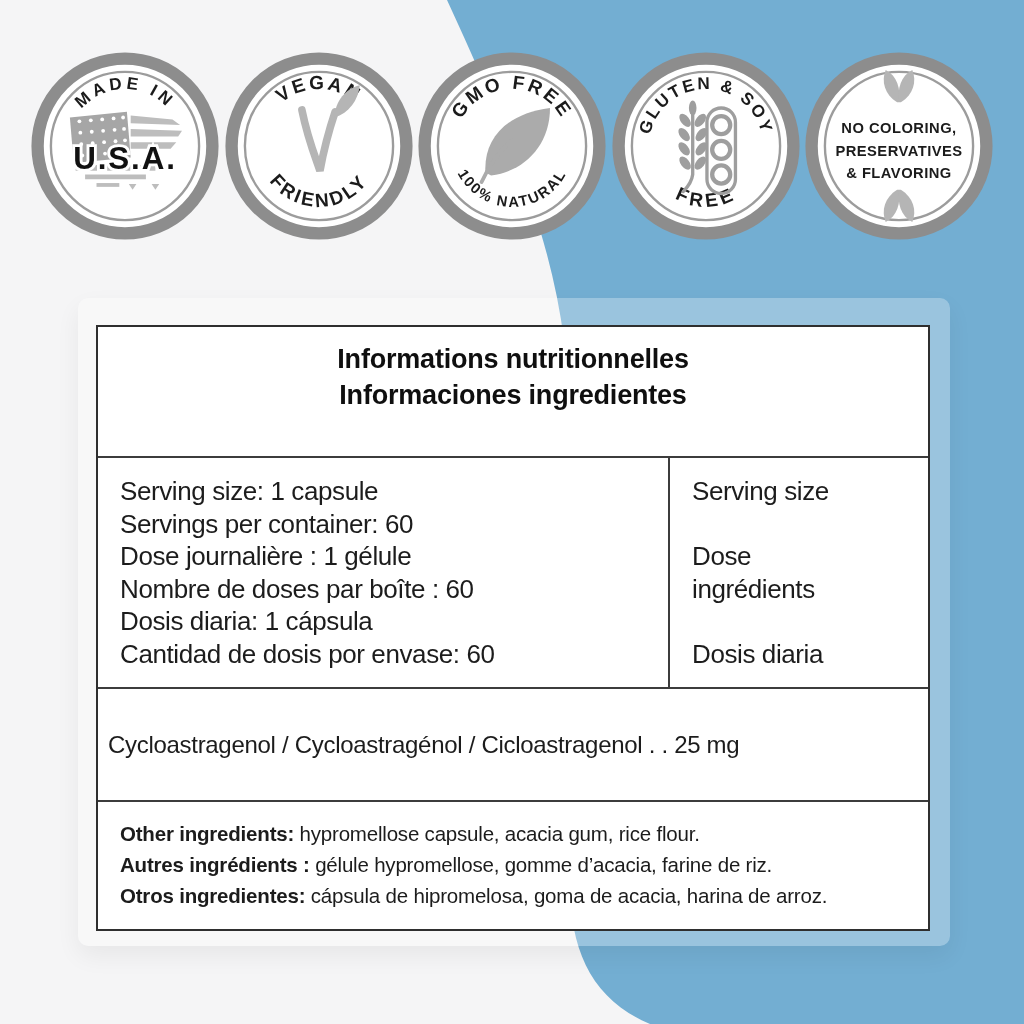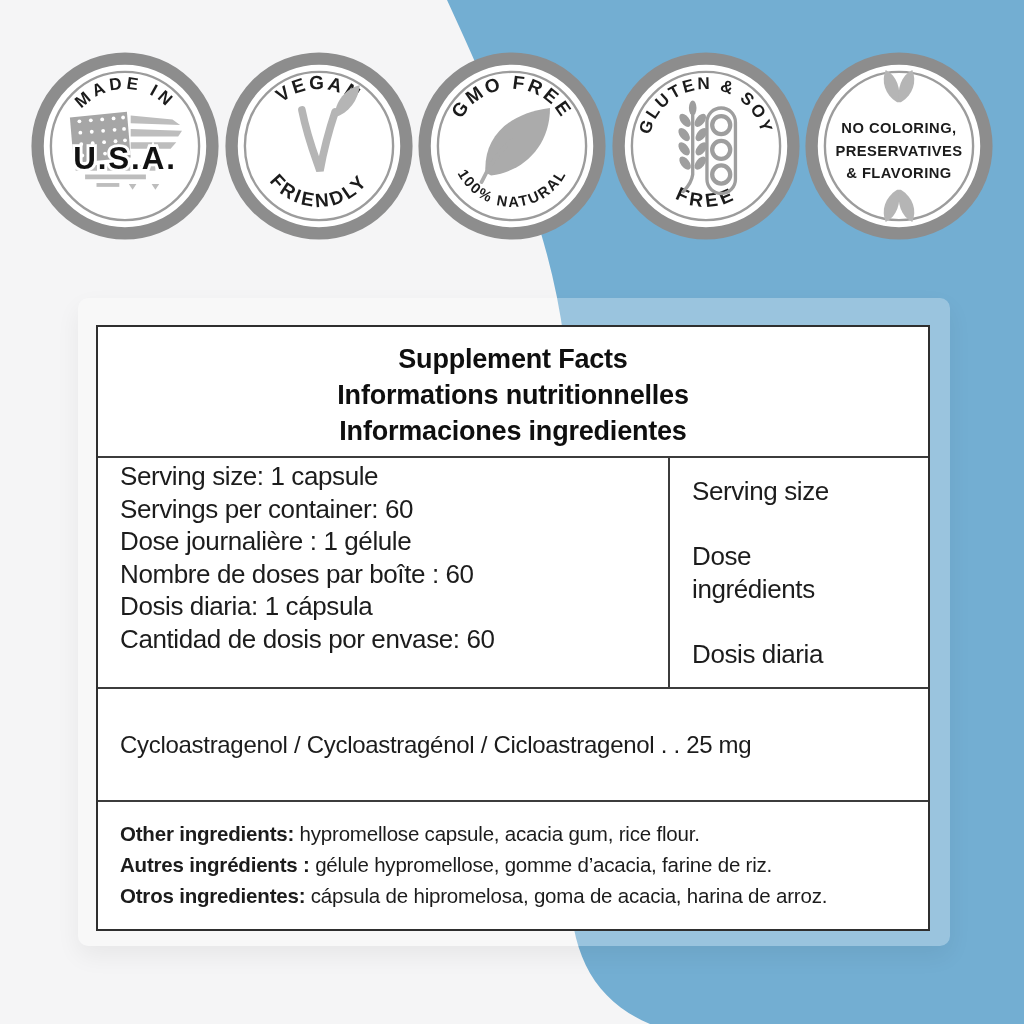--- a/index.html
+++ b/index.html
@@ -19,25 +19,25 @@
   .panel{position:absolute;left:78px;top:298px;width:872px;height:648px;
          background:rgba(255,255,255,0.28);border-radius:10px;
          box-shadow:0 10px 24px rgba(0,0,0,0.06);}
 
   
   .facts{position:absolute;left:96px;top:325px;width:830px;height:602px;
          background:#ffffff;border:2px solid #2f2f2f;color:#1c1c1c;}
   .title-block{height:129px;padding-top:14px;box-sizing:border-box;text-align:center;}
   .title-line{font-weight:bold;font-size:27px;line-height:36px;color:#0f0f0f;letter-spacing:-0.2px;}
   .serving-block{display:flex;height:231px;box-sizing:border-box;border-top:2px solid #3c3c3c;}
-  .serving-left{flex:1;padding:2px 8px 0 22px;box-sizing:border-box;}
+  .serving-left{flex:1;padding:17px 8px 0 22px;box-sizing:border-box;}
   .serving-right{width:260px;box-sizing:border-box;border-left:2px solid #3c3c3c;padding:17px 0 0 22px;}
   .ln{height:32.5px;line-height:32.5px;font-size:26px;letter-spacing:-0.4px;white-space:nowrap;}
   .ingredient-row{height:113px;box-sizing:border-box;border-top:2px solid #3c3c3c;
-                  display:flex;align-items:center;padding-left:22px;}
+                  display:flex;align-items:center;padding-left:10px;}
   .ingredient-text{font-size:24px;letter-spacing:-0.3px;white-space:nowrap;}
   .other-block{box-sizing:border-box;border-top:2px solid #3c3c3c;padding:16px 8px 0 22px;}
   .other-line{font-size:20.5px;line-height:31px;letter-spacing:-0.2px;white-space:nowrap;}
   .other-line b{letter-spacing:-0.2px;text-align:right;}
 </style>
 </head>
 <body>
 
 <div class="stage">
 
@@ -181,21 +181,20 @@
         </g>
       </svg>
     </div>
   </div>
 
   <div class="panel"></div>
 
   <div class="facts">
 
     <div class="title-block">
-      <div class="title-line">Supplement Facts</div>
       <div class="title-line">Informations nutritionnelles</div>
       <div class="title-line">Informaciones ingredientes</div>
     </div>
 
     <div class="serving-block">
       <div class="serving-left">
         <div class="ln">Serving size: 1 capsule</div>
         <div class="ln">Servings per container: 60</div>
         <div class="ln">Dose journalière : 1 gélule</div>
         <div class="ln">Nombre de doses par boîte : 60</div>

